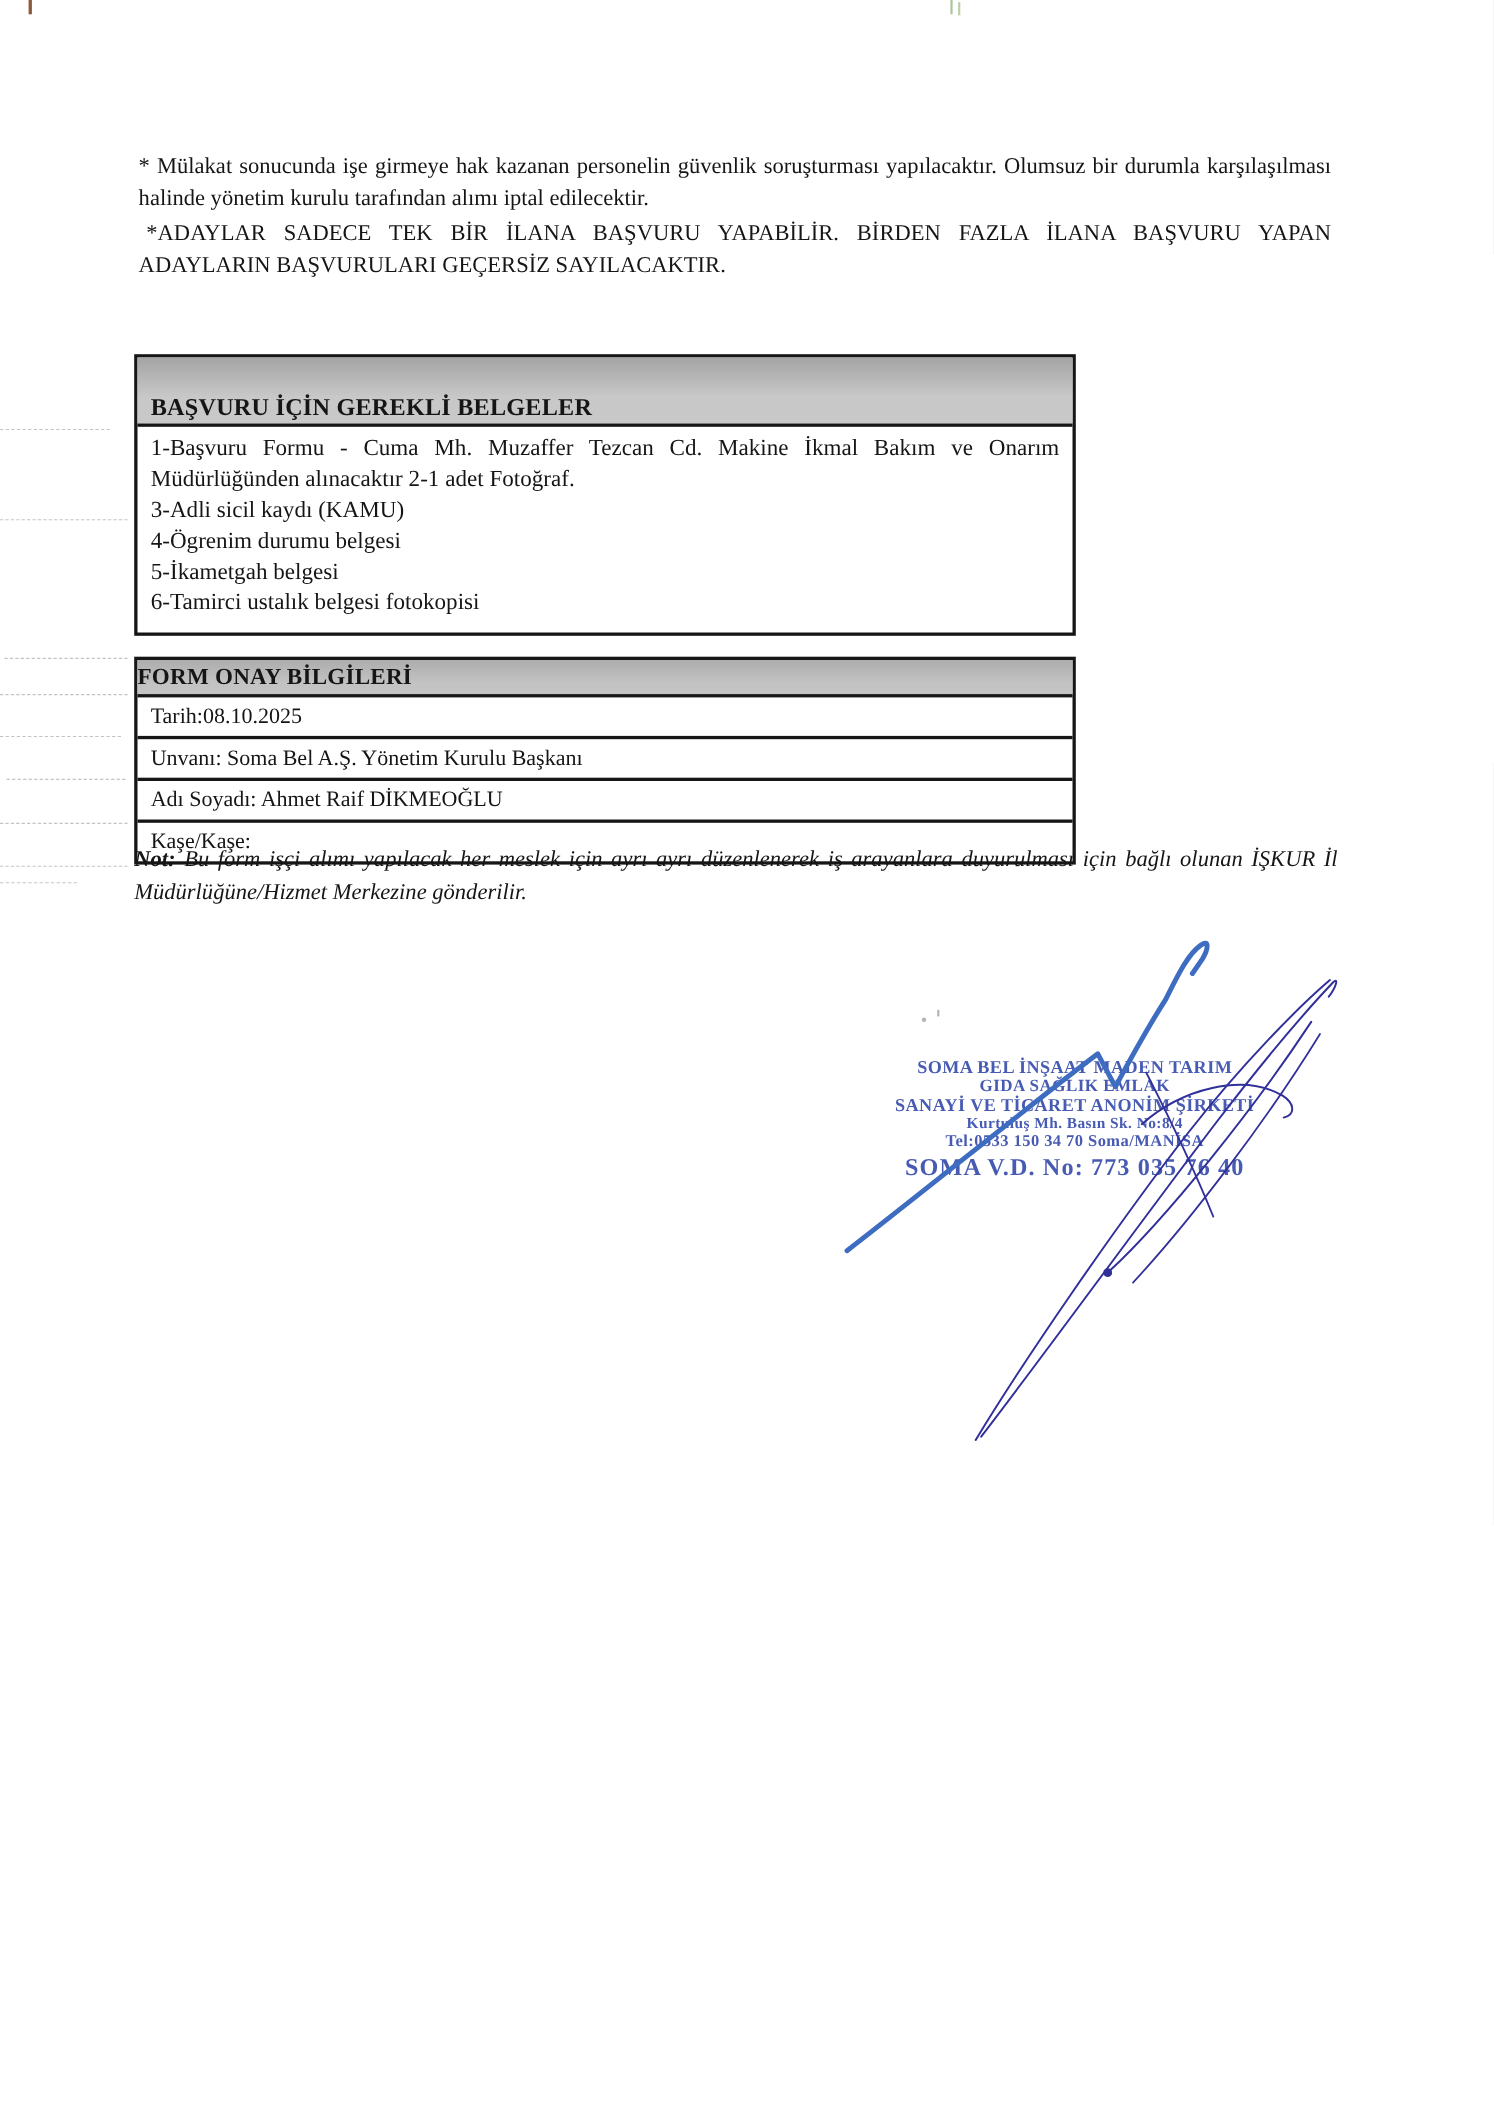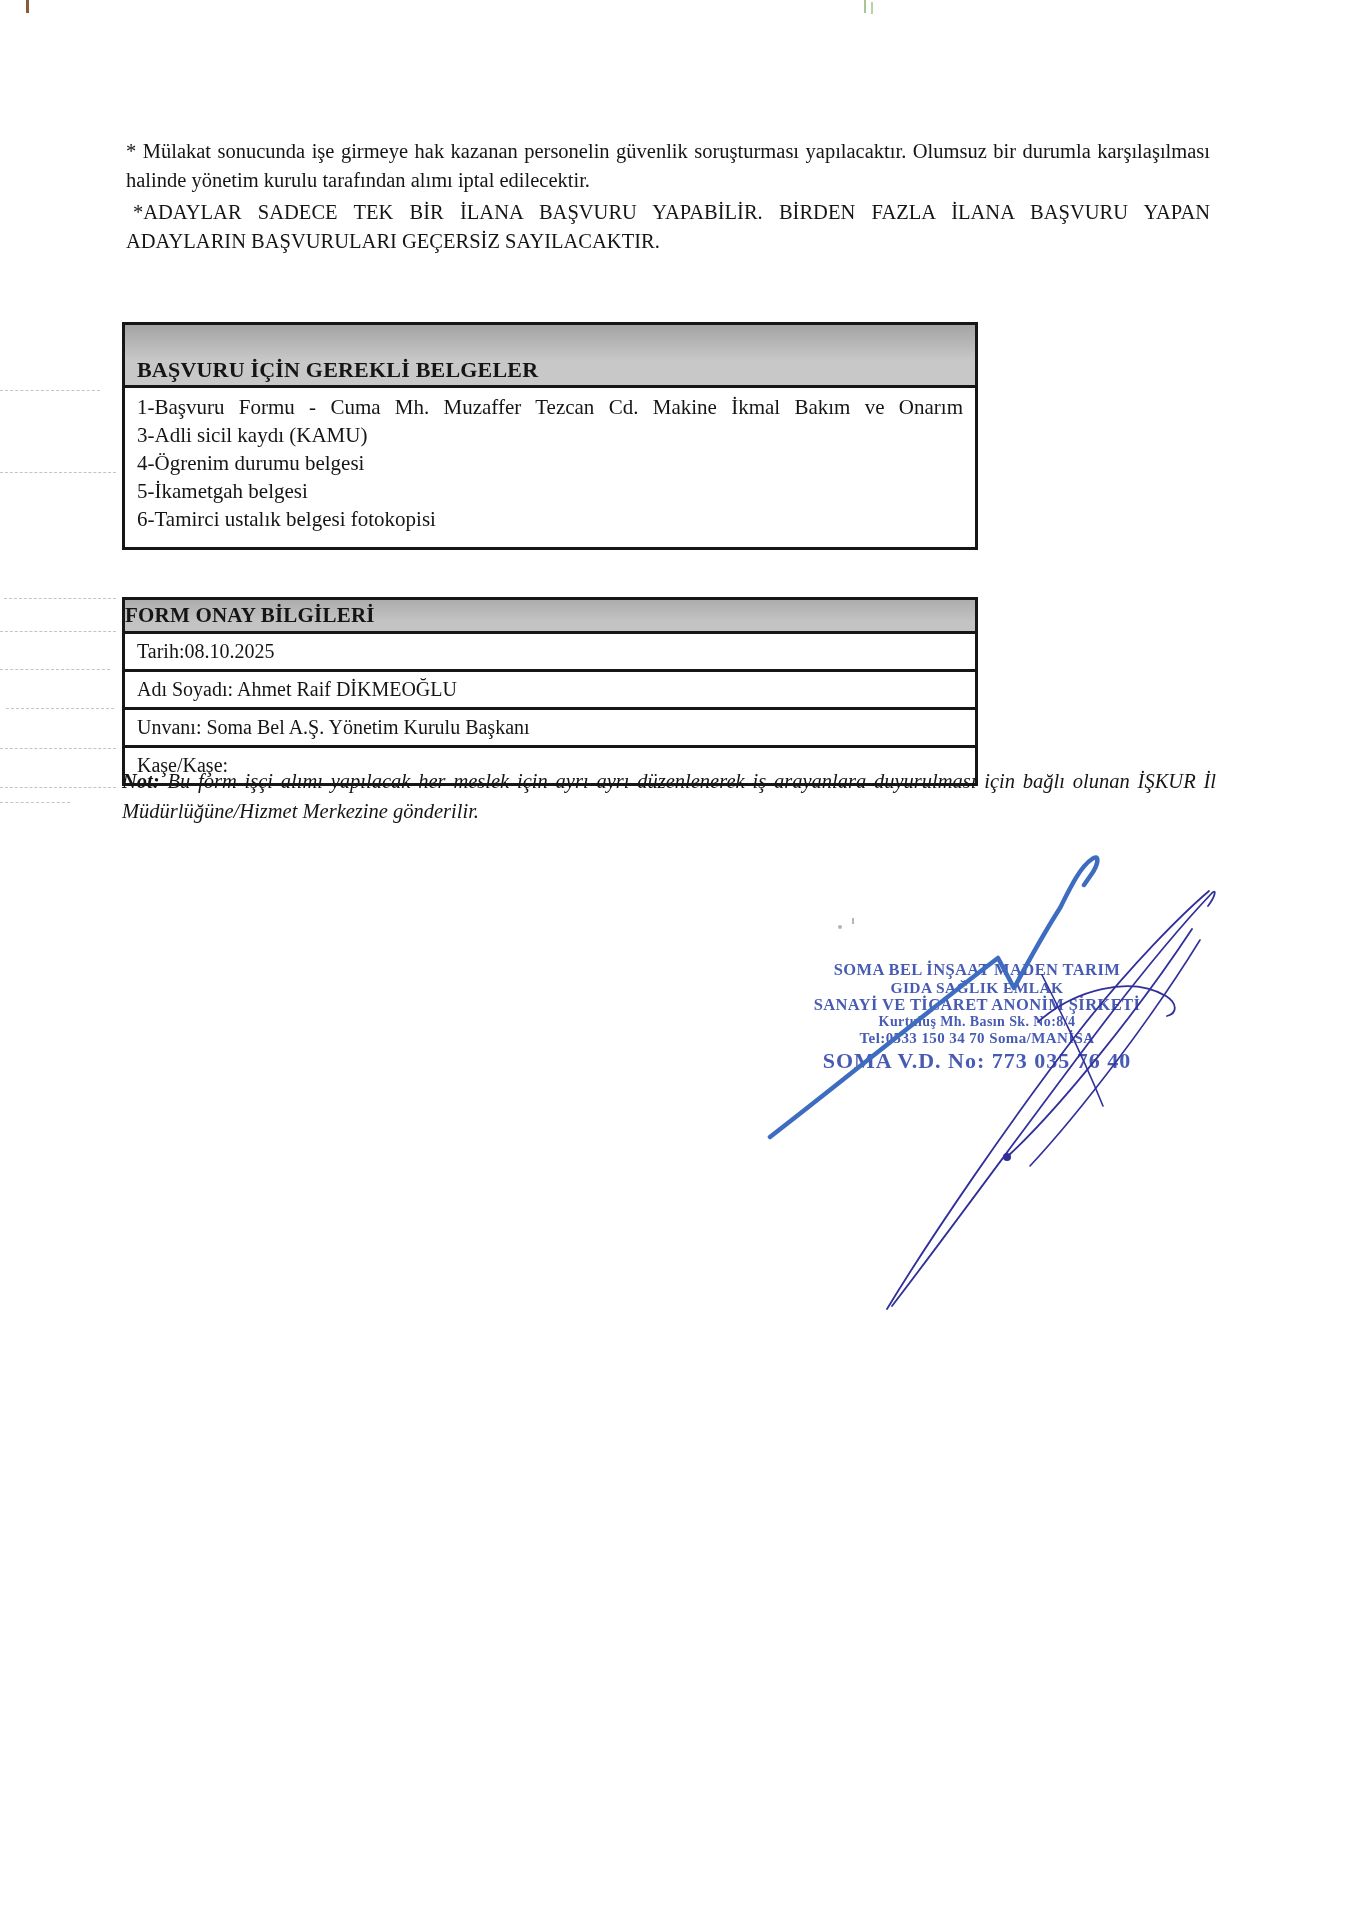--- a/index.html
+++ b/index.html
@@ -104,32 +104,33 @@
 
   <div class="notice">
     <p>* Mülakat sonucunda işe girmeye hak kazanan personelin güvenlik soruşturması yapılacaktır. Olumsuz bir durumla karşılaşılması halinde yönetim kurulu tarafından alımı iptal edilecektir.</p>
     <p class="upper">*ADAYLAR SADECE TEK BİR İLANA BAŞVURU YAPABİLİR. BİRDEN FAZLA İLANA BAŞVURU YAPAN ADAYLARIN BAŞVURULARI GEÇERSİZ SAYILACAKTIR.</p>
   </div>
 
   <div class="doc-table">
     <div class="table-header">BAŞVURU İÇİN GEREKLİ BELGELER</div>
     <div class="doc-body">
       <p class="doc-line justify-line">1-Başvuru Formu - Cuma Mh. Muzaffer Tezcan Cd. Makine İkmal Bakım ve Onarım</p>
+      <p class="doc-line">Müdürlüğünden alınacaktır 2-1 adet Fotoğraf.</p>
       <p class="doc-line">3-Adli sicil kaydı (KAMU)</p>
       <p class="doc-line">4-Ögrenim durumu belgesi</p>
       <p class="doc-line">5-İkametgah belgesi</p>
       <p class="doc-line">6-Tamirci ustalık belgesi fotokopisi</p>
     </div>
   </div>
 
   <div class="approval-table">
     <div class="approval-header">FORM ONAY BİLGİLERİ</div>
     <div class="approval-row">Tarih:08.10.2025</div>
+    <div class="approval-row">Unvanı: Soma Bel A.Ş. Yönetim Kurulu Başkanı</div>
     <div class="approval-row">Adı Soyadı: Ahmet Raif DİKMEOĞLU</div>
-    <div class="approval-row">Unvanı: Soma Bel A.Ş. Yönetim Kurulu Başkanı</div>
     <div class="approval-row">Kaşe/Kaşe:</div>
   </div>
 
   <div class="note">
     <span class="note-label">Not:</span><span> Bu form işçi alımı yapılacak her meslek için ayrı ayrı düzenlenerek iş arayanlara duyurulması için bağlı olunan İŞKUR İl Müdürlüğüne/Hizmet Merkezine gönderilir.</span>
   </div>
 
   <div class="stamp">
     <div class="s1">SOMA BEL İNŞAAT MADEN TARIM</div>
     <div class="s2">GIDA SAĞLIK EMLAK</div>

